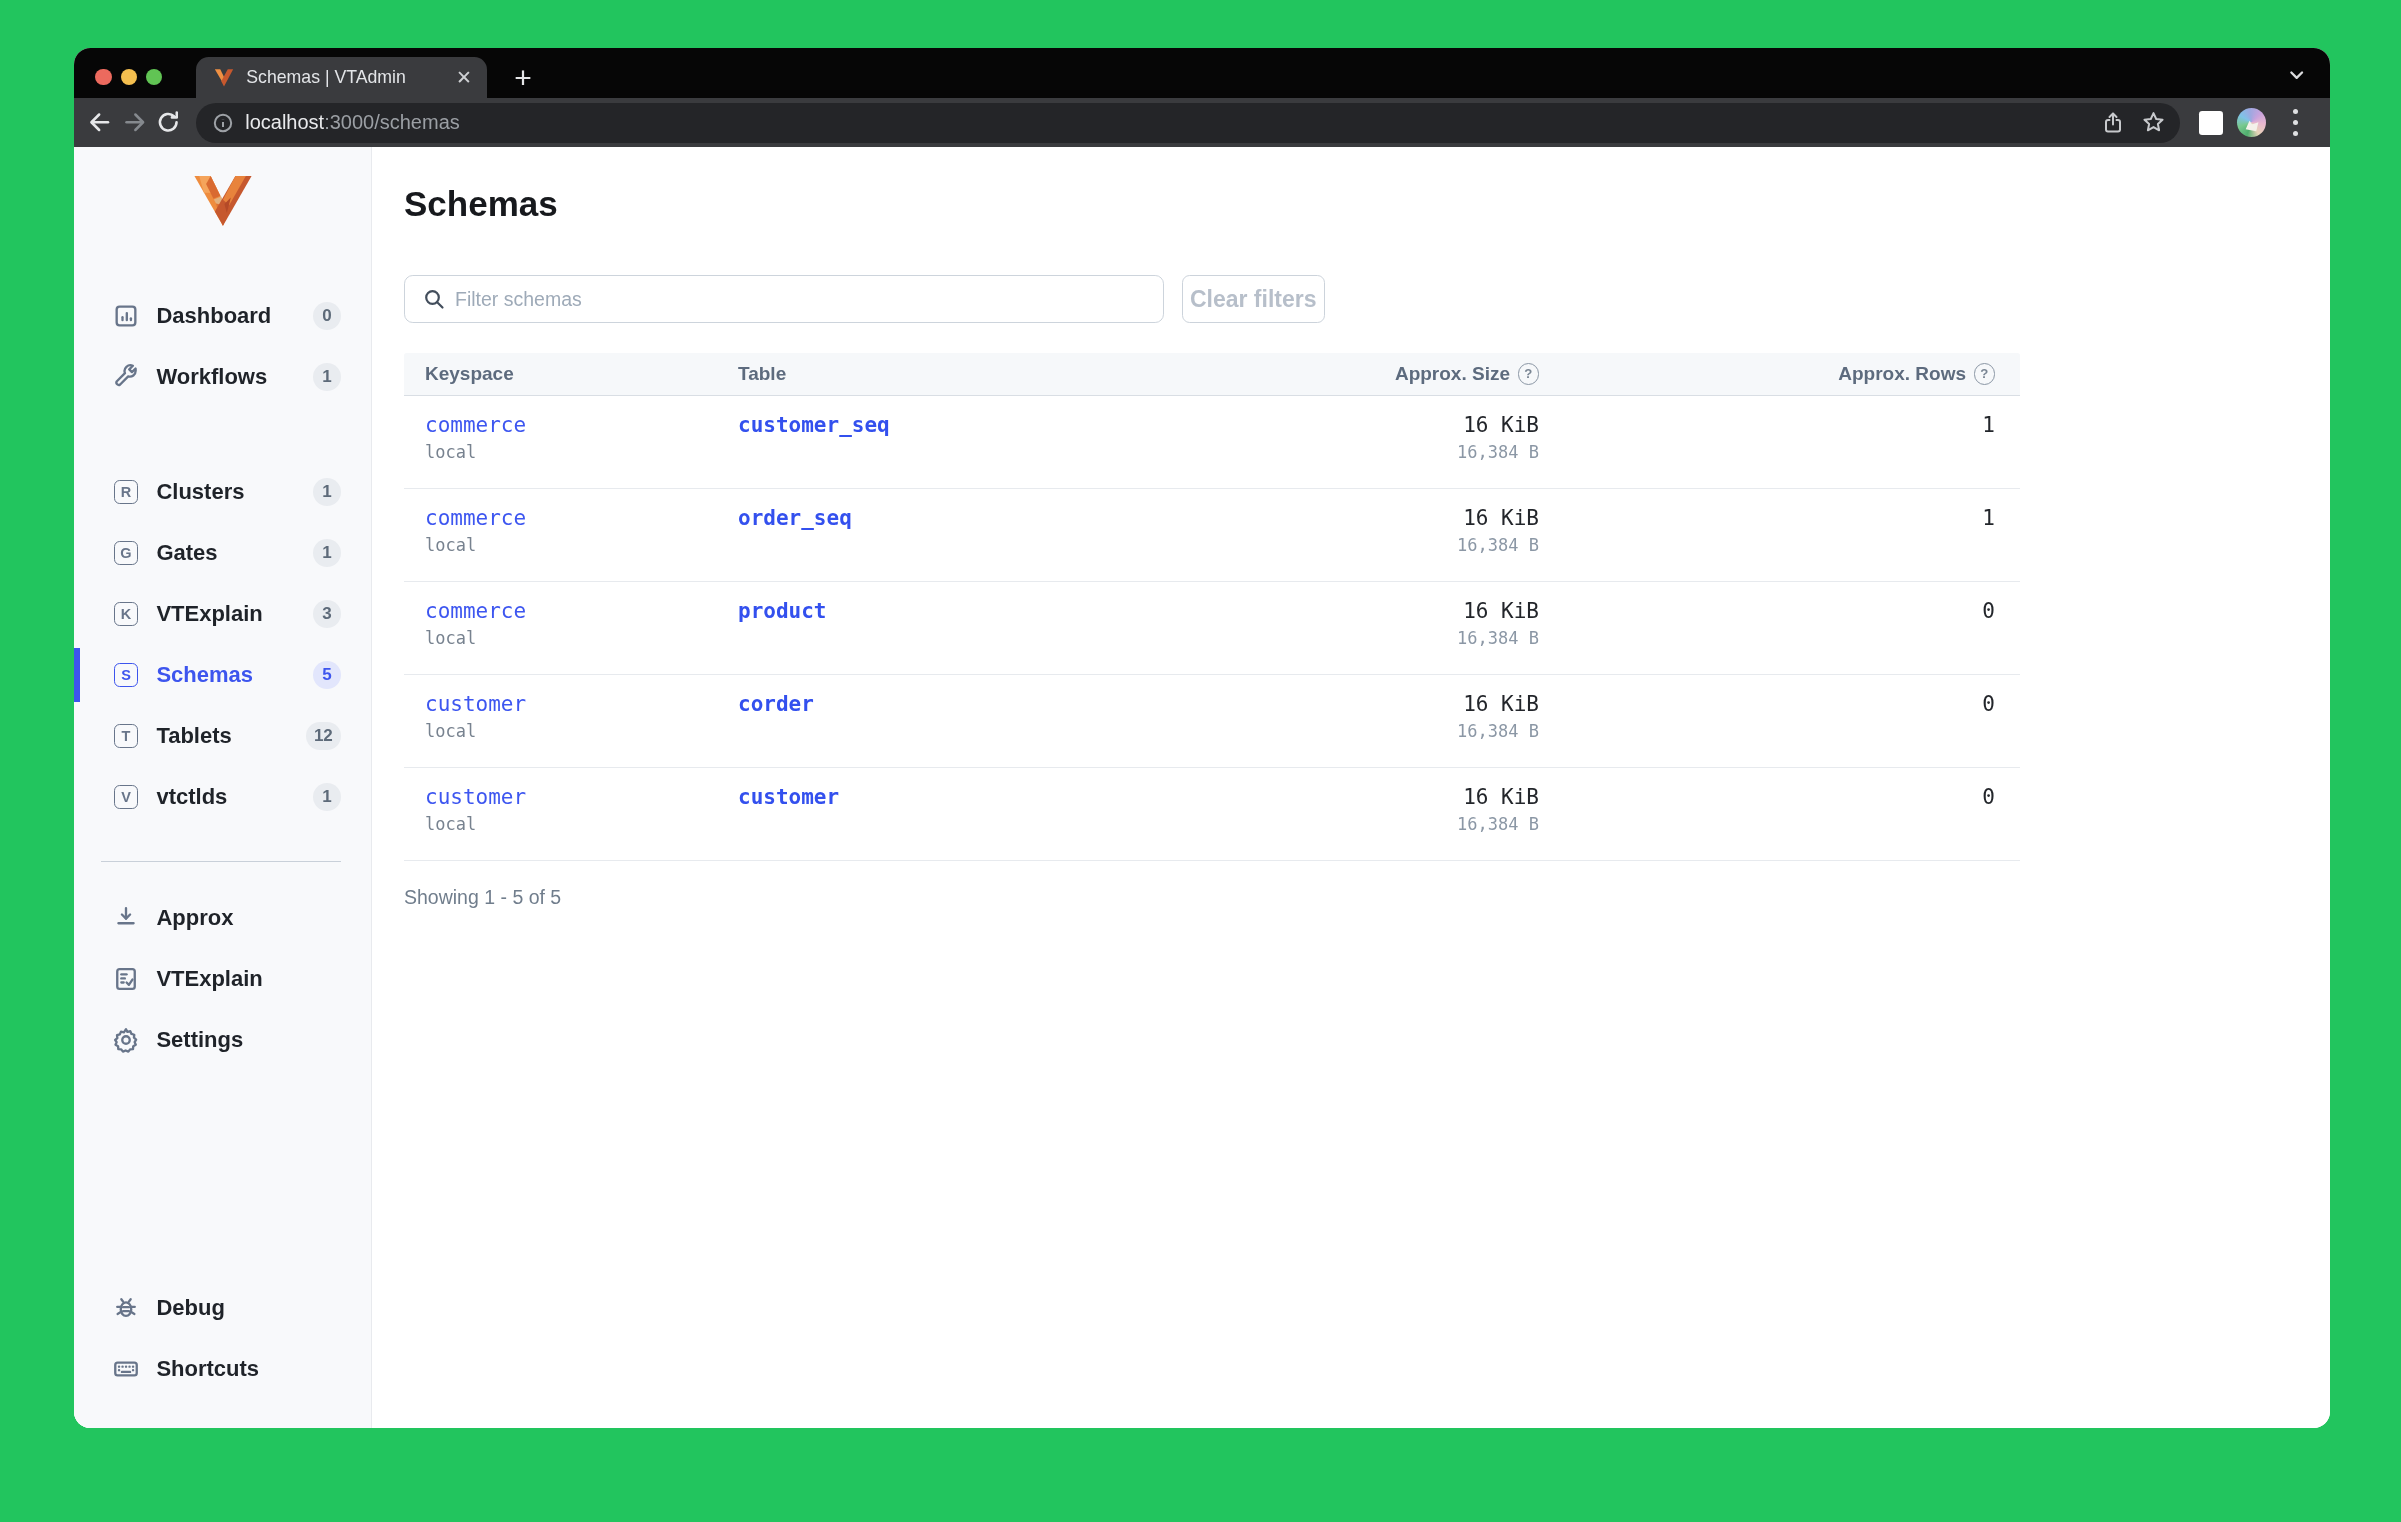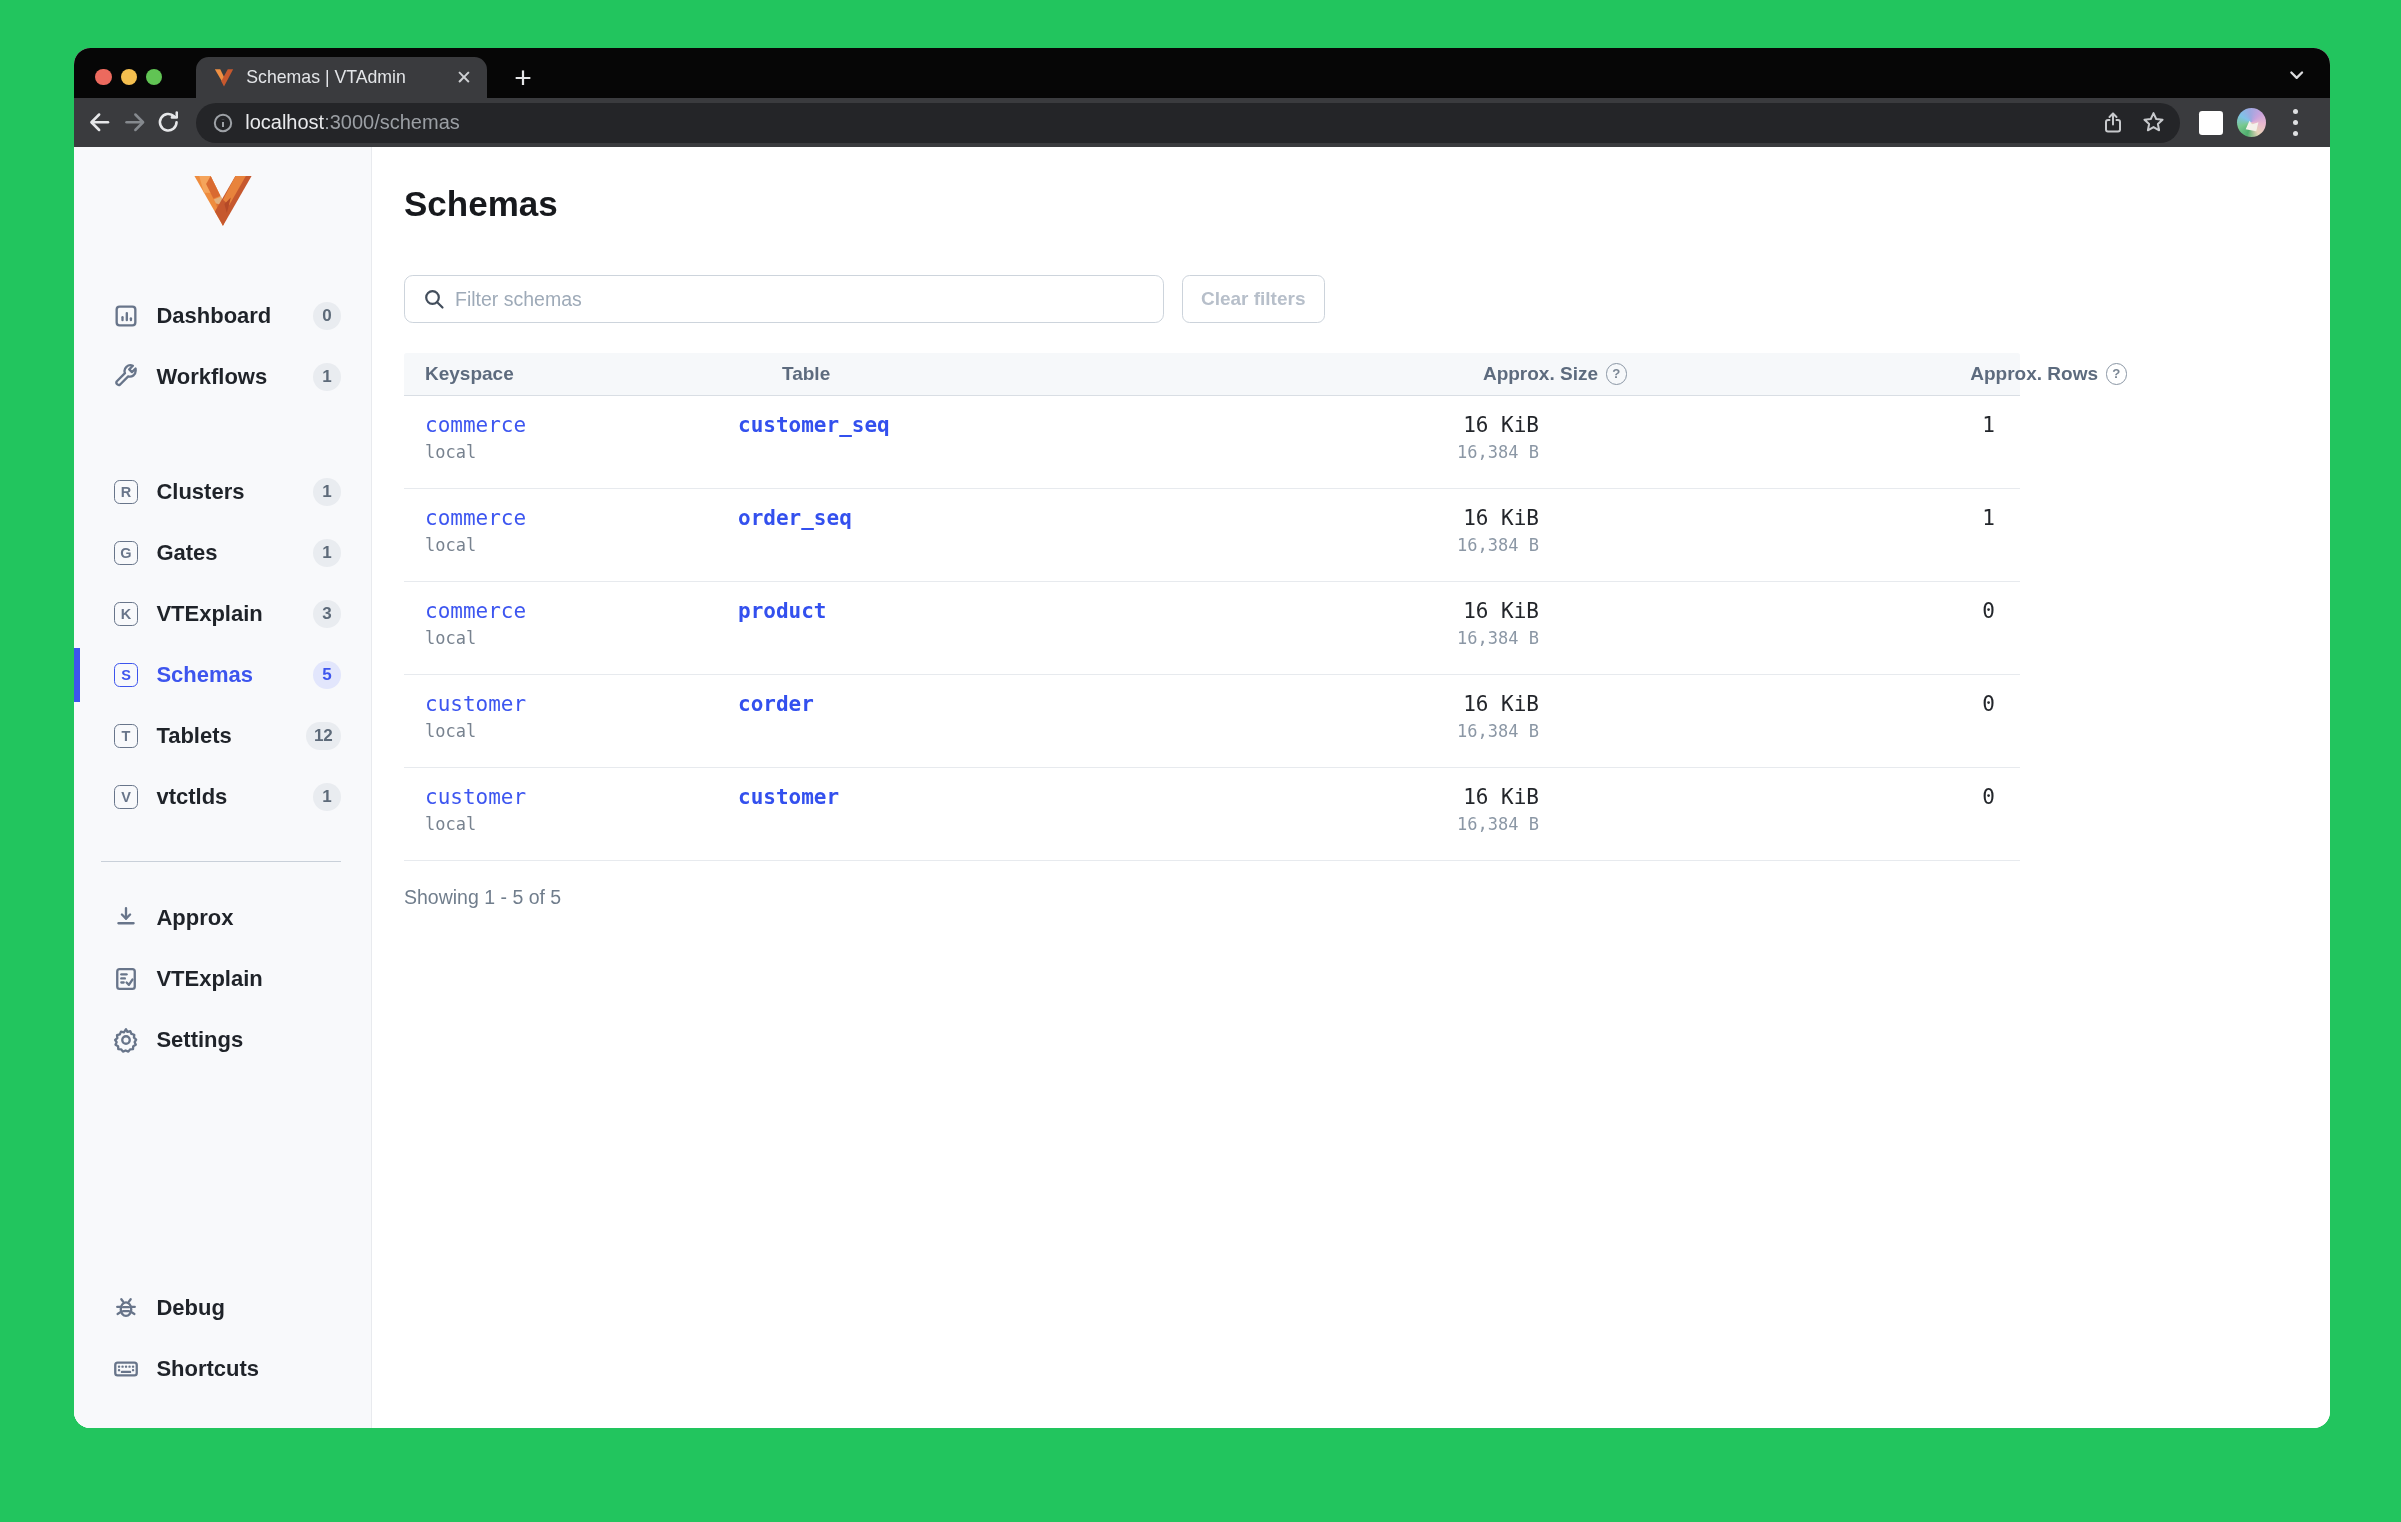--- a/index.html
+++ b/index.html
@@ -68,26 +68,26 @@
   .main { flex:1; padding:35px 0 0 32px; min-width:0; }
   .page-title { font-size:35px; font-weight:700; color:#17191d; line-height:44px; }
   .filter-row { margin-top:49px; display:flex; gap:17.7px; align-items:center; }
   .filter-box { position:relative; width:760px; height:48px; }
   .filter-box svg { position:absolute; left:17.7px; top:12px; }
   .filter-input { width:100%; height:100%; border:1.3px solid #cdd4dc; border-radius:8.8px; background:#fff;
                   font-size:19.5px; color:#30363d; padding:0 12.6px 0 50px; outline:none;
                   font-family:"Liberation Sans", sans-serif; }
   .filter-input::placeholder { color:#9eaab8; }
   .clear-btn { width:143px; height:48px; border:1.3px solid #ccd3db; border-radius:7.6px; background:#fff;
-               color:#b7bfca; font-size:19px; font-weight:700; font-family:"Liberation Sans", sans-serif; }
+               color:#b7bfca; font-size:23px; font-weight:700; font-family:"Liberation Sans", sans-serif; }
 
   .tbl { margin-top:30px; width:1616px; }
   .tbl-header, .tbl-row { display:grid; grid-template-columns:334px 448px 353px 481px; }
   .tbl-header { height:43px; align-items:center; background:#f6f8fa; border-bottom:1.3px solid #d9dee4;
-                border-radius:2.5px 2.5px 0 0;gap:44px; }
+                border-radius:2.5px 2.5px 0 0; }
   .th { font-size:19px; font-weight:700; color:#5d6b7e; display:flex; align-items:center; gap:7.6px; }
   .th.c1 { padding-left:21px; } .th.c3 { justify-content:flex-end; } .th.c4 { justify-content:flex-end; padding-right:25px; }
   .help { width:21.4px; height:21.4px; border-radius:50%; border:1.6px solid #8a96a4; color:#7a8694;
           font-size:13.2px; font-weight:700; display:flex; align-items:center; justify-content:center; flex:0 0 auto; }
   .tbl-row { height:93px; border-bottom:1.3px solid #e7eaee; align-items:start; }
   .mono { font-family:"DejaVu Sans Mono", monospace; }
   .cell { padding-top:17px; }
   .cell.c1 { padding-left:21px; }
   .ks-link { font-size:21px; color:#3d56f0; cursor:pointer; }
   .cluster-sub { margin-top:5px; font-size:17px; color:#77828f; }

